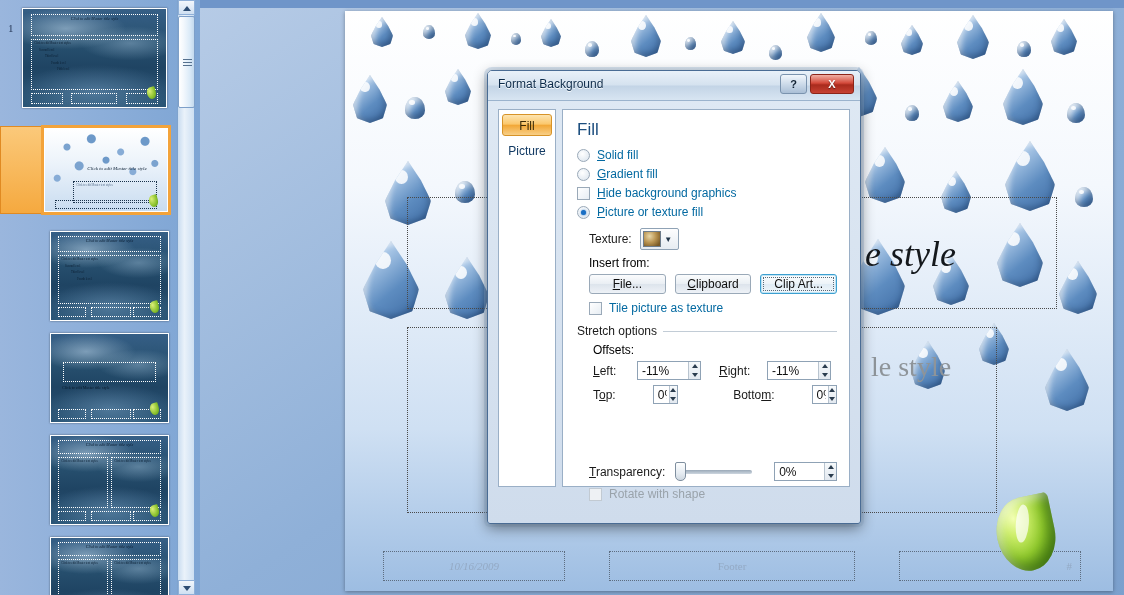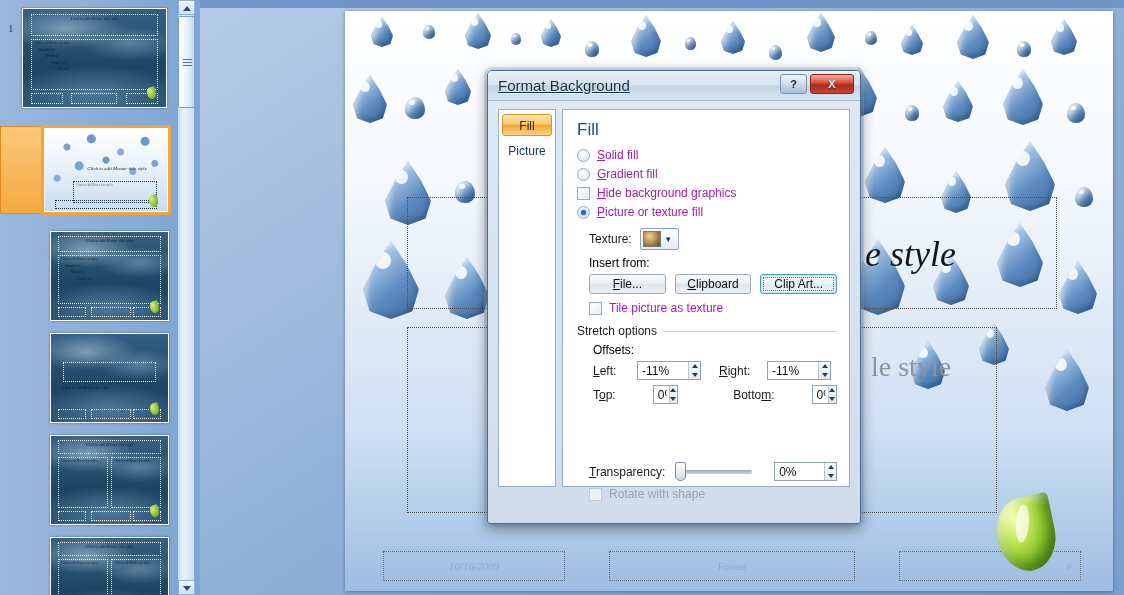--- a/index.html
+++ b/index.html
@@ -167,23 +167,22 @@
     box-shadow: 0 4px 14px rgba(0,0,0,.45), 0 0 0 3px rgba(150,180,215,.35);
   }
   #titlebar {
     position: relative; height: 30px;
     background: linear-gradient(to bottom,#e9f1f9 0%,#d5e2ef 48%,#c3d4e6 52%,#d8e5f2 100%);
     border-radius: 4px 4px 0 0;
     border-bottom: 1px solid #9bb3cd;
   }
   #dlg-title {
     position: absolute; left: 10px; top: 6px;
-    font-size: 15px; color: #0d2b4a;
+    font-size: 12px; color: #0d2b4a;
     text-shadow: 0 1px 0 rgba(255,255,255,.9);
-    text-decoration: underline;
   }
   .tb-btn {
     position: absolute; top: 3px; height: 20px;
     border: 1px solid #7a93ae; border-radius: 3px;
     display: flex; align-items: center; justify-content: center;
     font-size: 11px; font-weight: bold; color: #123;
   }
   #btn-help {
     right: 53px; width: 27px;
     background: linear-gradient(to bottom,#f2f7fc,#c9d8e8 55%,#aabfd6);
@@ -229,21 +228,21 @@
     content: ""; position: absolute; left: 3px; top: 3px;
     width: 5px; height: 5px; border-radius: 50%;
     background: #1b6fc4; box-shadow: 0 0 2px #1b6fc4;
   }
   .chk {
     width: 13px; height: 13px; flex: none; margin-right: 7px;
     background: linear-gradient(135deg,#ffffff,#e7edf3);
     border: 1px solid #9aa9b8;
   }
   .chk.dim { background: #eef1f4; border-color: #c2cad2; }
-  .lbl { font-size: 12px; color: #a21caf; }
+  .lbl { font-size: 12px; color: #0369a1; }
   .lbl.dim { color: #9aa3ab; }
   .u { text-decoration: underline; }
   .field-lbl { font-size: 12px; color: #1a1a1a; }
 
   .texrow { display:flex; align-items:center; margin: 9px 0 6px 14px; }
   #tex-btn {
     display: flex; align-items: center; margin-left: 8px;
     border: 1px solid #8fa2b5; background: linear-gradient(to bottom,#fdfdfe,#e6ecf2);
     border-radius: 2px; padding: 2px;
   }

